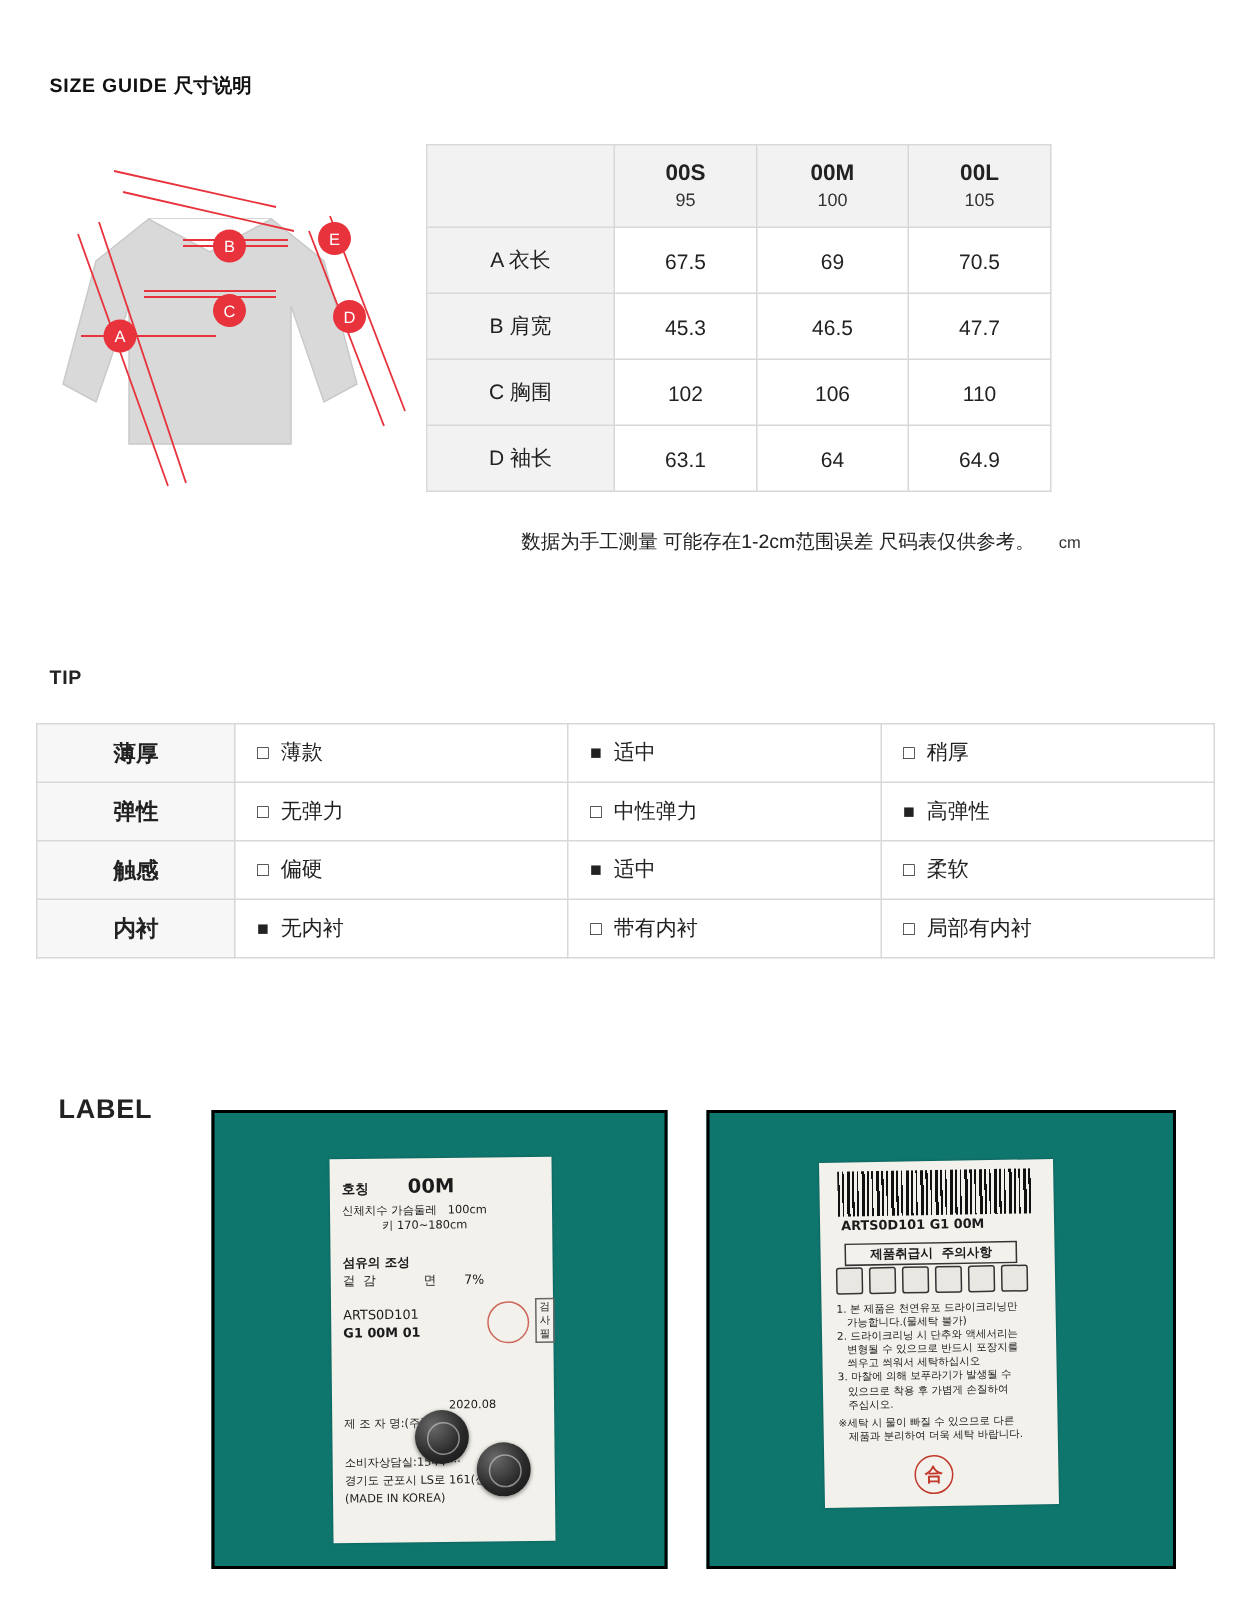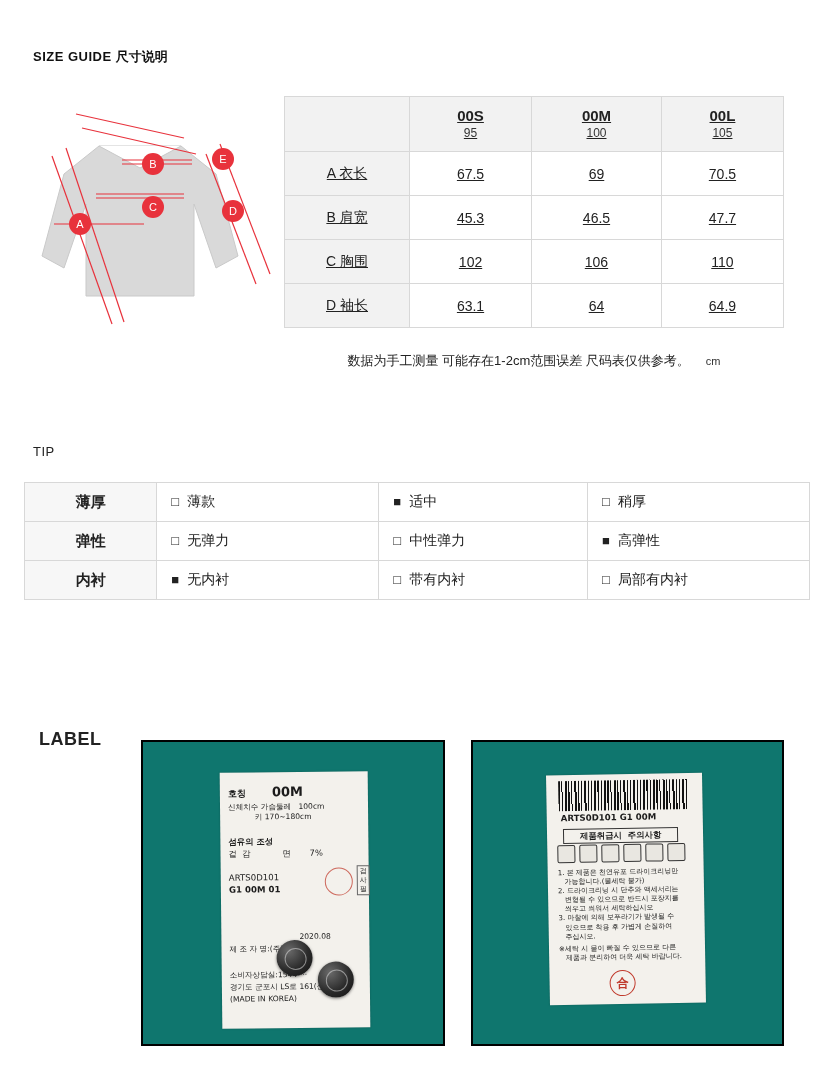--- a/index.html
+++ b/index.html
@@ -27,24 +27,23 @@
   .diagram {
     position: absolute;
     left: 24px; top: 96px;
     width: 250px; height: 230px;
   }
 
   
   .size-table {
     position: absolute;
     left: 284px; top: 96px;
-    width: 500px;
+    width: 417px;
     border-collapse: collapse;
     font-size: 14px;
-    text-decoration: underline;
   }
   .size-table th, .size-table td {
     border: 1px solid #d8d8d8;
     text-align: center;
     height: 44px;
     font-weight: normal;
     color: #222;
   }
   .size-table thead th { background: #f2f2f2; height: 55px; }
   .size-table thead th:first-child { width: 125px; }
@@ -60,21 +59,21 @@
     font-size: 13px;
     color: #222;
   }
   .note .unit { font-size: 11px; margin-left: 16px; color: #333; }
 
   
   .tip-heading {
     position: absolute;
     left: 33px; top: 444px;
     font-size: 13px;
-    font-weight: normal;
+    font-weight: bold;
     letter-spacing: 0.5px;
   }
   .tip-table {
     position: absolute;
     left: 24px; top: 482px;
     width: 786px;
     border-collapse: collapse;
     font-size: 14px;
   }
   .tip-table td {
@@ -336,20 +335,26 @@
         <td class="label">薄厚</td>
         <td class="opt"><span class="box">□</span><span>薄款</span></td>
         <td class="opt"><span class="box">■</span><span>适中</span></td>
         <td class="opt"><span class="box">□</span><span>稍厚</span></td>
       </tr>
       <tr>
         <td class="label">弹性</td>
         <td class="opt"><span class="box">□</span><span>无弹力</span></td>
         <td class="opt"><span class="box">□</span><span>中性弹力</span></td>
         <td class="opt"><span class="box">■</span><span>高弹性</span></td>
+      </tr>
+      <tr>
+        <td class="label">触感</td>
+        <td class="opt"><span class="box">□</span><span>偏硬</span></td>
+        <td class="opt"><span class="box">■</span><span>适中</span></td>
+        <td class="opt"><span class="box">□</span><span>柔软</span></td>
       </tr>
       <tr>
         <td class="label">内衬</td>
         <td class="opt"><span class="box">■</span><span>无内衬</span></td>
         <td class="opt"><span class="box">□</span><span>带有内衬</span></td>
         <td class="opt"><span class="box">□</span><span>局部有内衬</span></td>
       </tr>
     </tbody>
   </table>
 

